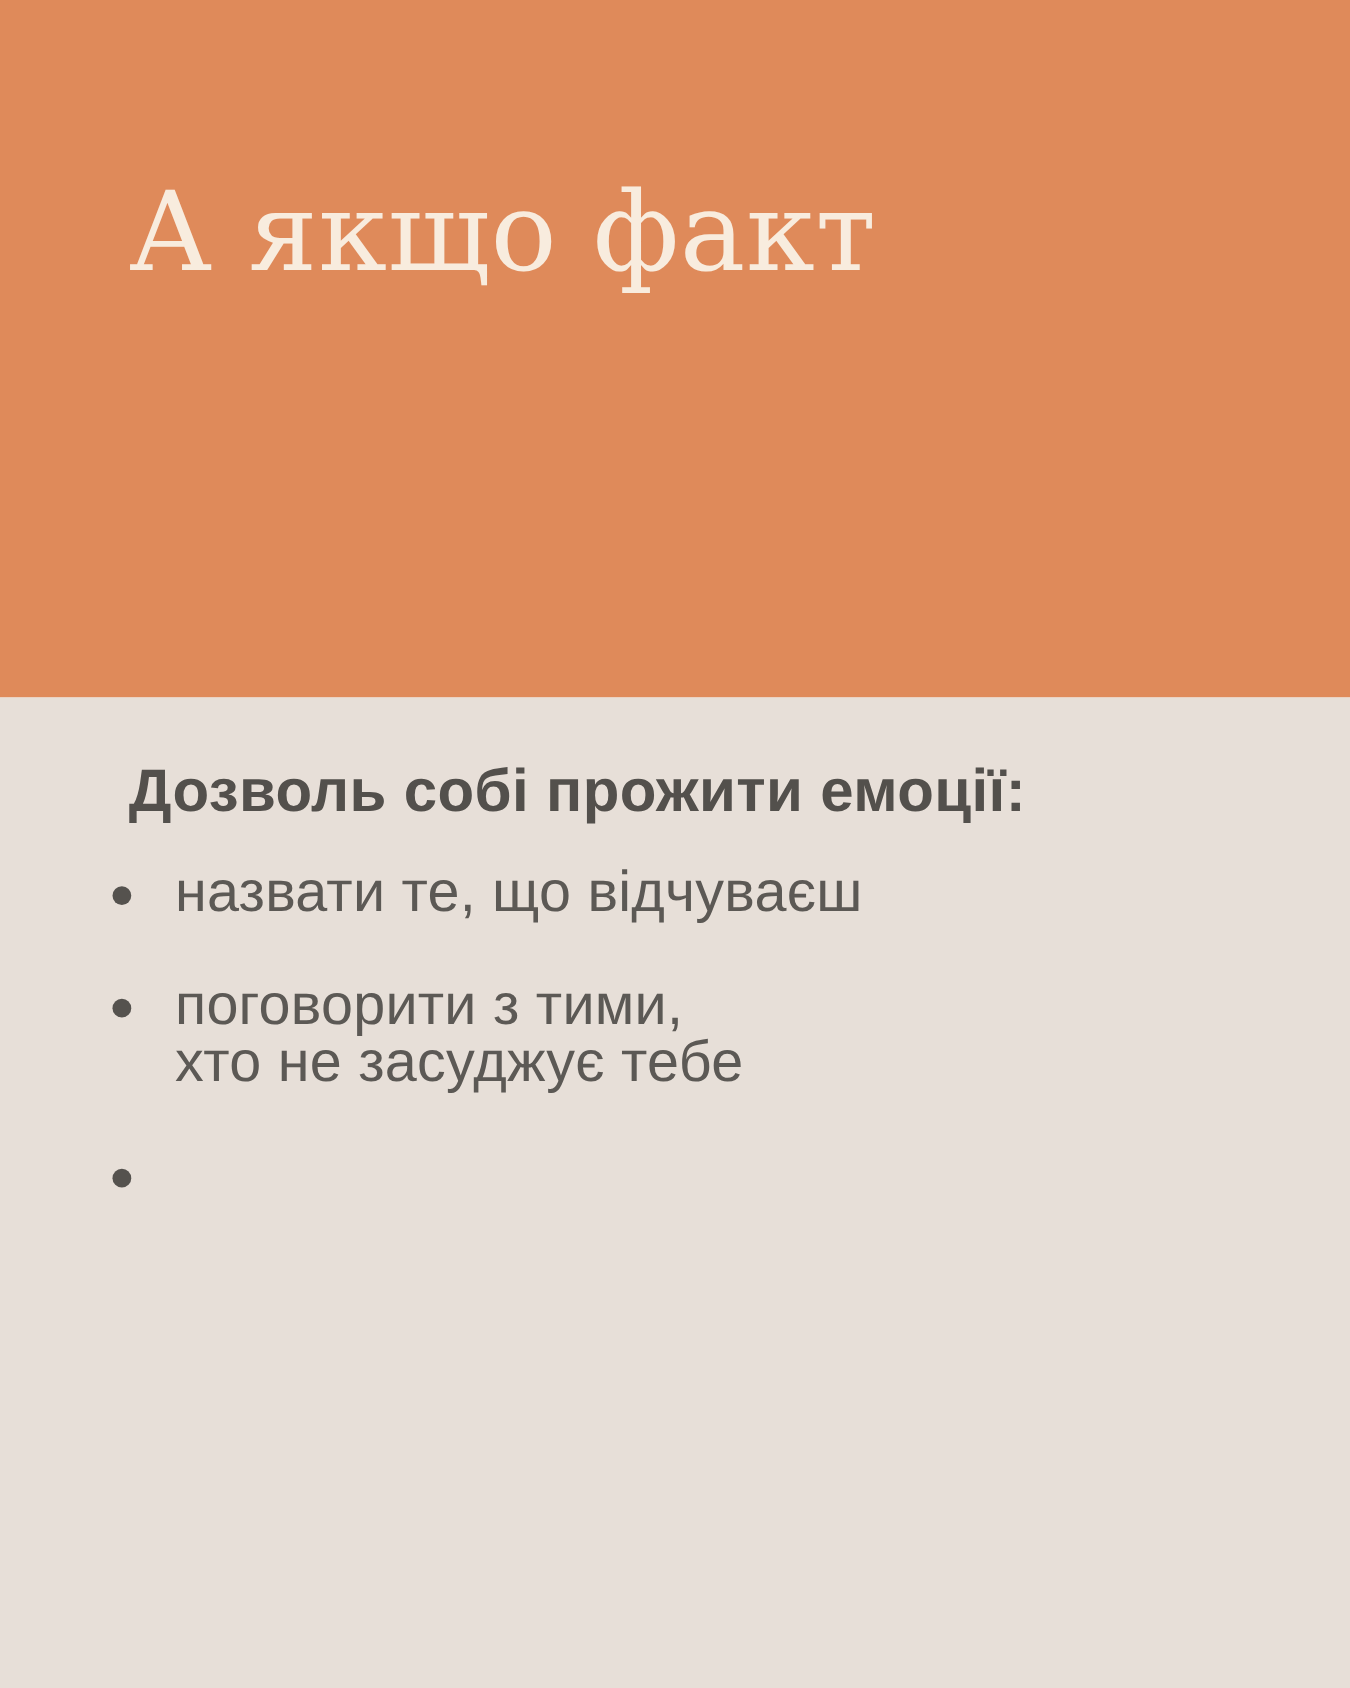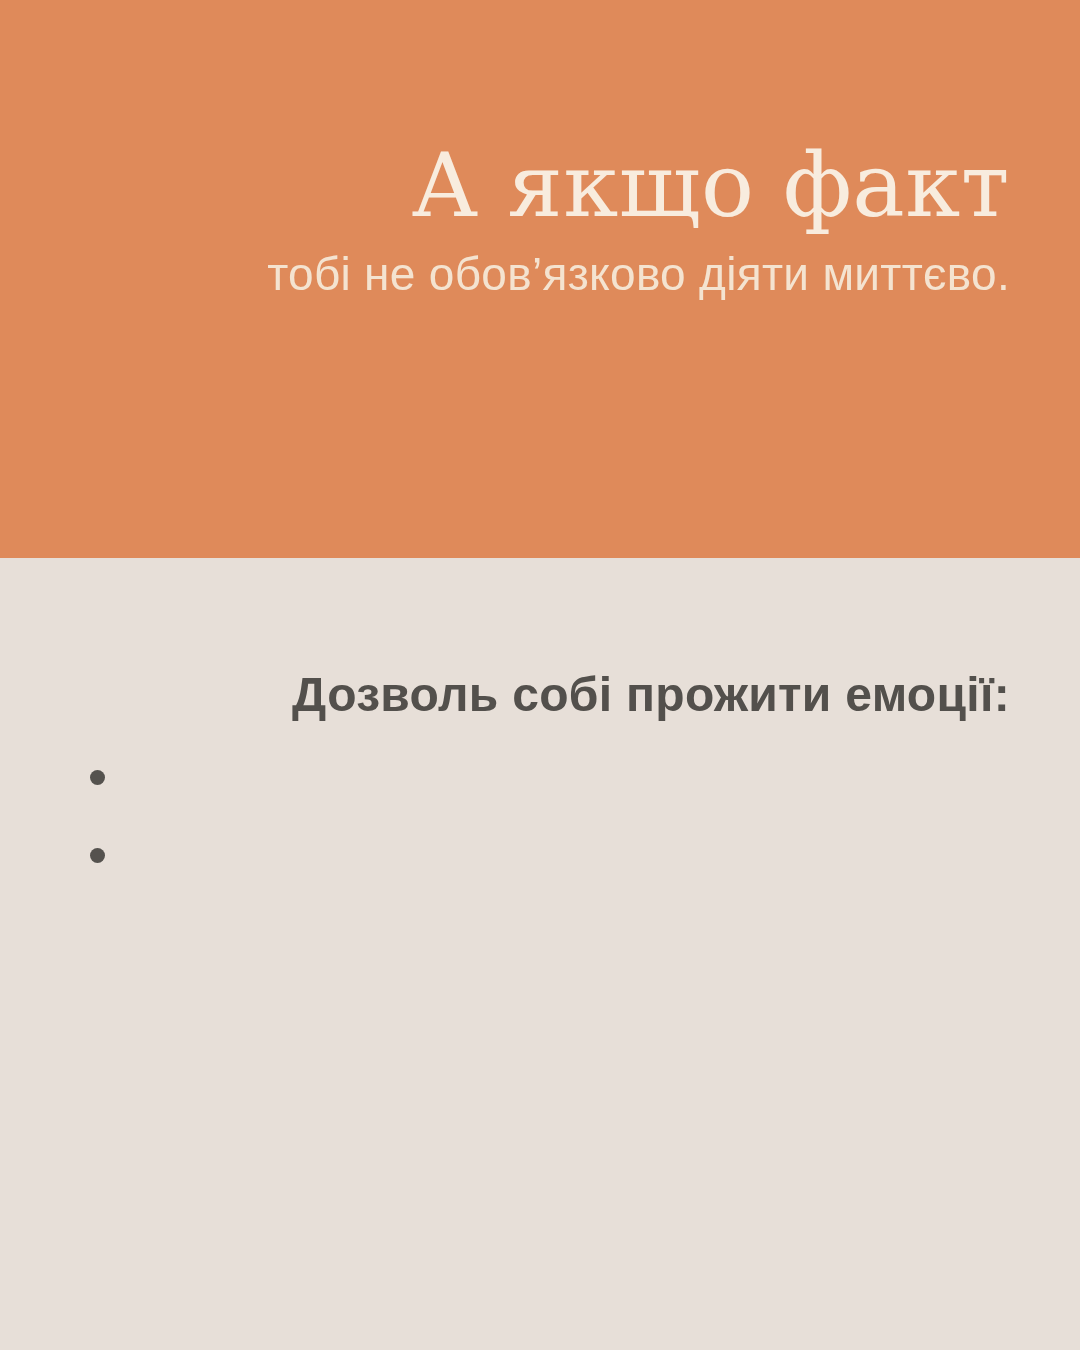--- a/index.html
+++ b/index.html
@@ -1,15 +1,15 @@
 <!DOCTYPE html>
 <html><head>
 <meta charset="utf-8">
 <style>
-  * { margin: 0; padding: 0; box-sizing: border-box; text-align: right; }
+  * { margin: 0; padding: 0; box-sizing: border-box; }
   html, body { background: #ffffff; }
 
   .canvas {
     position: relative;
     width: 1080px;
     height: 1350px;
     overflow: hidden;
     font-family: "Liberation Sans", sans-serif;
   }
 
@@ -34,21 +34,21 @@
     line-height: 56px;
     letter-spacing: 0.3px;
     color: #F4E3D0;
     font-weight: 400;
   }
 
   
   .content {
     height: 792px;
     background: #E7DFD8;
-    padding: 108px 70px 0 90px;
+    padding: 47px 70px 0 90px;
   }
   .content-heading {
     margin-left: 13px;
     font-size: 48px;
     line-height: 58px;
     font-weight: 700;
     letter-spacing: 0.3px;
     color: #53504C;
   }
   .bullet-list {
@@ -78,29 +78,34 @@
 </style>
 </head>
 <body>
 
 <div class="canvas">
 
   <section class="hero">
     <h1 class="hero-title">
       <span class="line">А якщо факт</span>
     </h1>
-    <p class="hero-subtitle">тобі не обов’язково діяти миттєво.</p>
   </section>
 
   <section class="content">
     <h2 class="content-heading">Дозволь собі прожити емоції:</h2>
 
     <ul class="bullet-list">
       <li class="bullet-item">
         <span class="dot"></span>
+        <span class="bullet-text">назвати те, що відчуваєш</span>
+      </li>
+      <li class="bullet-item">
+        <span class="dot"></span>
+        <span class="bullet-text">поговорити з тими,
+хто не засуджує тебе</span>
       </li>
       <li class="bullet-item">
         <span class="dot"></span>
       </li>
     </ul>
   </section>
 
 </div>
 
 </body></html>

